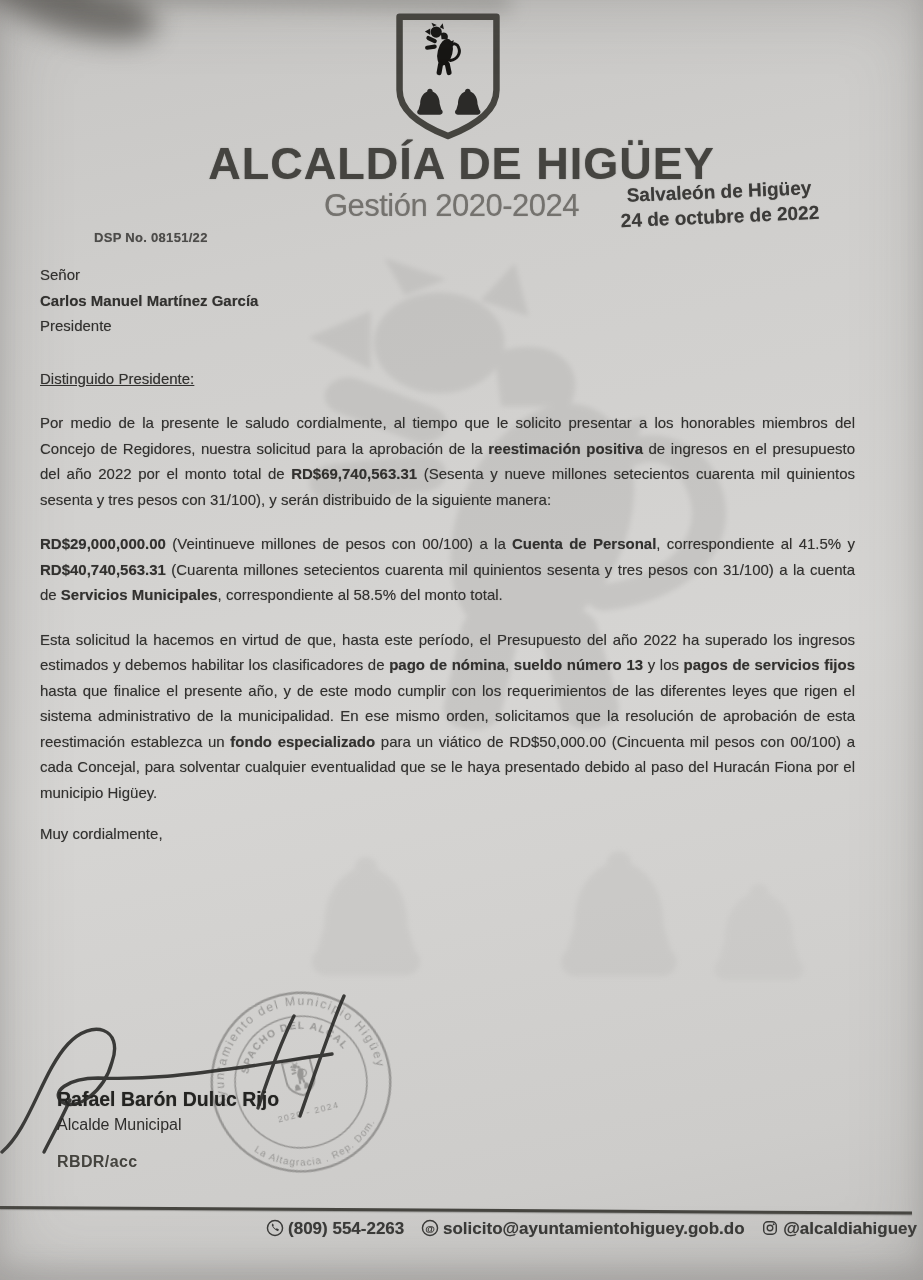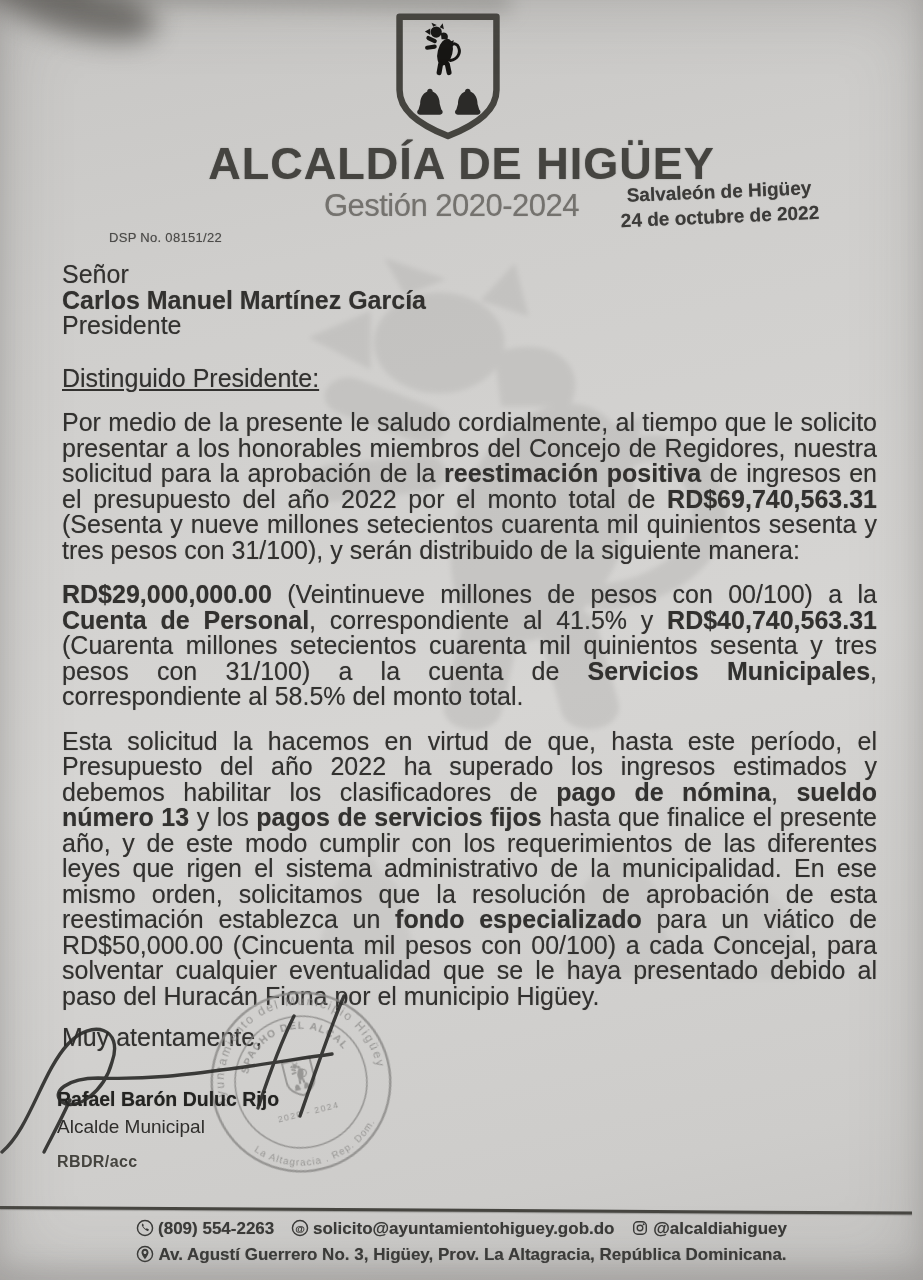--- a/index.html
+++ b/index.html
@@ -49,59 +49,59 @@
     position:absolute;left:-10px;top:188px;width:923px;text-align:center;z-index:3;
     font-size:31px;font-weight:400;letter-spacing:-.5px;color:var(--subtitle-ink);
     text-shadow:0 0 1px rgba(100,98,94,.5);
   }
   .dateline{
     position:absolute;right:96px;top:179px;width:215px;z-index:3;
     font-size:19px;font-weight:700;line-height:25px;text-align:center;color:#3c3b39;
     transform:rotate(-2.4deg);text-shadow:0 0 .8px rgba(50,50,48,.5);
   }
   .reference{
-    position:absolute;left:69px;top:230px;z-index:3;
-    font-size:13px;font-weight:400;letter-spacing:.3px;color:#4c4b49;
+    position:absolute;left:54px;top:230px;z-index:3;
+    font-size:13px;font-weight:700;letter-spacing:.3px;color:#4c4b49;
     text-shadow:0 0 .8px rgba(70,70,66,.5);
     padding-left:40px;
   }
   
   .letter-body{
-    position:absolute;left:62px;top:262px;width:815px;z-index:3;
-    font-size:25px;line-height:25.5px;color:var(--ink);
+    position:absolute;left:40px;top:262px;width:815px;z-index:3;
+    font-size:15px;line-height:25.5px;color:var(--ink);
     text-shadow:0 0 .9px rgba(48,47,45,.42);
   }
   .recipient-line{margin:0;}
   .b, .bold{font-weight:700;}
   .greeting{margin:27px 0 0 0;text-decoration:underline;}
   .para{margin:19px 0 0 0;text-align:justify;}
   .farewell{margin:21px 0 0 0;}
   .valediction{margin:16px 0 0 0;}
   
   .stamp{
     position:absolute;left:205px;top:988px;width:192px;height:188px;z-index:4;
     color:var(--stamp-ink);opacity:.82;transform:rotate(-14deg);filter:blur(.4px);
   }
   .sig-overlay{position:absolute;left:0;top:0;width:923px;height:1280px;z-index:5;pointer-events:none;}
   .sig-name{
     position:absolute;left:57px;top:1088px;z-index:4;font-size:19.5px;font-weight:700;color:#232321;
     text-shadow:0 0 1px rgba(40,40,38,.5);
   }
-  .sig-title{position:absolute;left:57px;top:1116px;z-index:4;font-size:19px;color:#2f2e2c;}
+  .sig-title{position:absolute;left:57px;top:1116px;z-index:4;font-size:16px;color:#2f2e2c;}
   .sig-initials{
     position:absolute;left:57px;top:1153px;z-index:4;font-size:16px;font-weight:700;
     letter-spacing:.4px;color:#45443f;filter:blur(.4px);
   }
   
   .footer-rule{
     position:absolute;left:0px;top:1206px;width:912px;height:3px;background:#474641;z-index:3;
     transform:rotate(.35deg);transform-origin:left center;box-shadow:0 1px 1px rgba(70,70,66,.35);
   }
   .footer{
-    position:absolute;left:0;top:1216px;width:923px;z-index:3;text-align:center;
+    position:absolute;left:0;top:1216px;width:923px;z-index:3;text-align:right;
     color:var(--footer-ink);font-weight:700;font-size:17px;line-height:26px;
     text-shadow:0 0 .8px rgba(55,55,52,.45);
   }
   .f-item{white-space:nowrap;margin:0 6px;}
   .f-icon{width:18px;height:18px;vertical-align:-3px;margin-right:4px;}
   .stamp text{font-family:"Liberation Sans",sans-serif;}
 </style>
 </head>
 <body>
 
@@ -164,21 +164,21 @@
     <p class="recipient-line">Señor</p>
     <p class="recipient-line bold">Carlos Manuel Martínez García</p>
     <p class="recipient-line">Presidente</p>
 
     <p class="greeting">Distinguido Presidente:</p>
 
     <p class="para"><span>Por medio de la presente le saludo cordialmente, al tiempo que le solicito presentar a los honorables miembros del Concejo de Regidores, nuestra solicitud para la aprobación de la </span><span class="b">reestimación positiva</span><span> de ingresos en el presupuesto del año 2022 por el monto total de </span><span class="b">RD$69,740,563.31</span><span> (Sesenta y nueve millones setecientos cuarenta mil quinientos sesenta y tres pesos con 31/100), y serán distribuido de la siguiente manera:</span></p>
     <p class="para"><span class="b">RD$29,000,000.00</span><span> (Veintinueve millones de pesos con 00/100) a la </span><span class="b">Cuenta de Personal</span><span>, correspondiente al 41.5% y </span><span class="b">RD$40,740,563.31</span><span> (Cuarenta millones setecientos cuarenta mil quinientos sesenta y tres pesos con 31/100) a la cuenta de </span><span class="b">Servicios Municipales</span><span>, correspondiente al 58.5% del monto total.</span></p>
     <p class="para"><span>Esta solicitud la hacemos en virtud de que, hasta este período, el Presupuesto del año 2022 ha superado los ingresos estimados y debemos habilitar los clasificadores de </span><span class="b">pago de nómina</span><span>, </span><span class="b">sueldo número 13</span><span> y los </span><span class="b">pagos de servicios fijos</span><span> hasta que finalice el presente año, y de este modo cumplir con los requerimientos de las diferentes leyes que rigen el sistema administrativo de la municipalidad. En ese mismo orden, solicitamos que la resolución de aprobación de esta reestimación establezca un </span><span class="b">fondo especializado</span><span> para un viático de RD$50,000.00 (Cincuenta mil pesos con 00/100) a cada Concejal, para solventar cualquier eventualidad que se le haya presentado debido al paso del Huracán Fiona por el municipio Higüey.</span></p>
 
-    <p class="valediction">Muy atentamente,</p>
+    <p class="valediction">Muy cordialmente,</p>
   </div>
 
   <svg class="stamp" viewBox="0 0 200 200">
     <defs>
       <path id="arc-outer-top" d="M 29,141 A 82,82 0 1 1 171,141" fill="none"></path>
       <path id="arc-outer-bottom" d="M 30,155 A 89,89 0 0 0 170,155" fill="none"></path>
       <path id="arc-inner-top" d="M 48,77 A 57,57 0 0 1 152,77" fill="none"></path>
     </defs>
     <circle cx="100" cy="100" r="95" fill="none" stroke="currentColor" stroke-width="2.6"></circle>
     <circle cx="100" cy="100" r="70" fill="none" stroke="currentColor" stroke-width="1.7"></circle>
@@ -227,23 +227,15 @@
         </svg><span>solicito@ayuntamientohiguey.gob.do</span>
       </span>
       <span class="f-item">
         <svg class="f-icon" viewBox="0 0 20 20">
           <rect x="3" y="3" width="14" height="14" rx="4.5" fill="none" stroke="currentColor" stroke-width="1.6"></rect>
           <circle cx="10" cy="10" r="3.1" fill="none" stroke="currentColor" stroke-width="1.5"></circle>
           <circle cx="14.1" cy="5.9" r="1.1" fill="currentColor"></circle>
         </svg><span>@alcaldiahiguey</span>
       </span>
     </div>
-    <div>
-      <span class="f-item">
-        <svg class="f-icon" viewBox="0 0 20 20">
-          <circle cx="10" cy="10" r="8.4" fill="none" stroke="currentColor" stroke-width="1.6"></circle>
-          <path d="M10,4.3 C7.8,4.3 6.1,6 6.1,8.2 C6.1,11 10,15.7 10,15.7 C10,15.7 13.9,11 13.9,8.2 C13.9,6 12.2,4.3 10,4.3 Z M10,9.9 C9,9.9 8.3,9.1 8.3,8.2 C8.3,7.3 9,6.5 10,6.5 C11,6.5 11.7,7.3 11.7,8.2 C11.7,9.1 11,9.9 10,9.9 Z" fill="currentColor"></path>
-        </svg><span>Av. Agustí Guerrero No. 3, Higüey, Prov. La Altagracia, República Dominicana.</span>
-      </span>
-    </div>
   </div>
 
 </div>
 
 </body></html>

